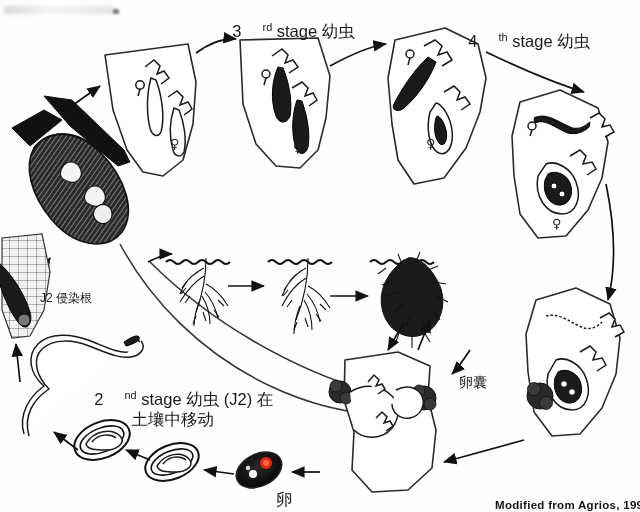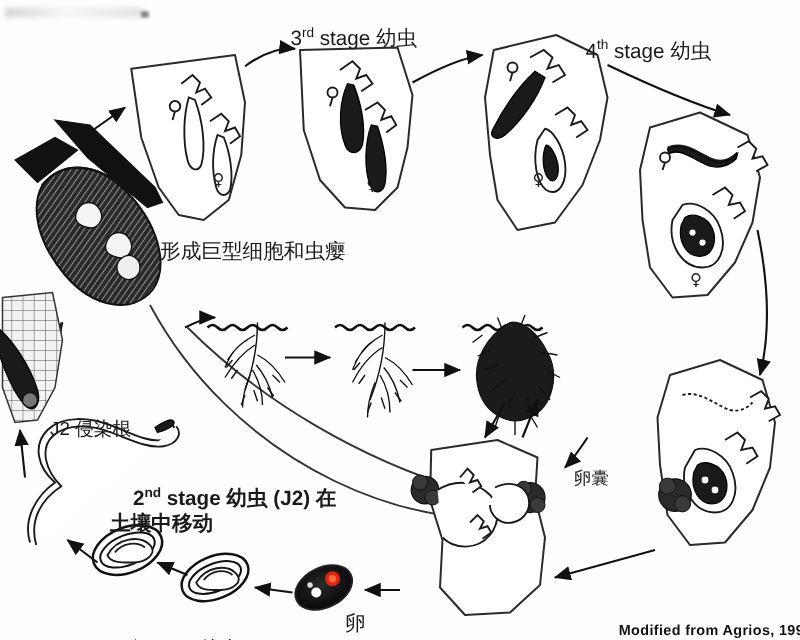--- a/index.html
+++ b/index.html
@@ -5,31 +5,31 @@
   html,body{margin:0;padding:0;background:#ffffff;}
   body{
     width:640px;height:512px;overflow:hidden;position:relative;
     font-family:"Liberation Sans","DejaVu Sans",sans-serif;
     color:#111;
     -webkit-font-smoothing:antialiased;
   }
   #stage{position:absolute;left:0;top:0;width:640px;height:512px;background:#fefefe;}
   svg.layer{position:absolute;left:0;top:0;width:640px;height:512px;overflow:visible;}
   .lbl{position:absolute;white-space:pre;line-height:1.18;color:#1a1a1a;}
-  .lbl sup{font-size:0.66em;vertical-align:super;line-height:0;}
+  .lbl sup{font-size:0.66em;vertical-align:super;line-height:0;margin-left:21px;}
   .l-stage3{left:214px;top:3px;font-size:16.5px;}
   .l-stage4{left:450px;top:13px;font-size:16.5px;text-align:right;}
   .l-giant{left:128px;top:192px;font-size:16.5px;}
-  .l-j2root{left:40px;top:291px;font-size:15px;margin-top:44px;}
-  .l-j2soil{left:88px;top:371px;font-size:16.5px;font-weight:bold;}
+  .l-j2root{left:40px;top:291px;font-size:12px;}
+  .l-j2soil{left:76px;top:371px;font-size:16.5px;}
   .l-stage1{left:74px;top:492px;font-size:16.5px;}
   .l-egg{left:276px;top:490px;font-size:16.5px;}
   .l-eggsac{left:459px;top:374px;font-size:14px;}
   .l-credit{left:495px;top:499px;font-size:11.5px;font-weight:bold;color:#131313;letter-spacing:.3px;}
-  .l-j2soil .ln2{display:block;text-align:left;padding-right:4px;}
+  .l-j2soil .ln2{display:block;text-align:center;padding-right:4px;}
   .smudge{
     position:absolute;left:4px;top:6px;width:110px;height:8px;
     background:linear-gradient(90deg,rgba(120,120,120,.55),rgba(205,205,205,.35) 45%,rgba(150,150,150,.5));
     filter:blur(2.2px);opacity:.55;
   }
   .smudge2{position:absolute;left:113px;top:9px;width:6px;height:5px;background:#555;filter:blur(1.2px);opacity:.75;}
   .ink{fill:none;stroke:#111;stroke-linecap:round;stroke-linejoin:round;}
   .gallout{fill:#fff;stroke:#2a2a2a;stroke-width:1.6;stroke-linejoin:round;fill-opacity:1;}
   .nem{fill:#fff;stroke:#1a1a1a;stroke-width:1.5;}
   .nemdark{fill:#1a1a1a;stroke:#000;stroke-width:1;}
@@ -265,21 +265,20 @@
   </svg>
 
   <div class="lbl l-stage3">
     <span>3</span><sup>rd</sup><span> stage 幼虫</span>
   </div>
 
   <div class="lbl l-stage4">
     <span>4</span><sup>th</sup><span> stage 幼虫</span>
   </div>
 
-  <div class="lbl l-giant">形成巨型细胞和虫瘿</div>
 
   <div class="lbl l-j2root">J2 侵染根</div>
 
   <div class="lbl l-j2soil">
     <span>2</span><sup>nd</sup><span> stage 幼虫 (J2) 在</span><span class="ln2">土壤中移动</span>
   </div>
 
   <div class="lbl l-stage1">
     <span>1</span><sup>st</sup><span> stage 幼虫</span>
   </div>

